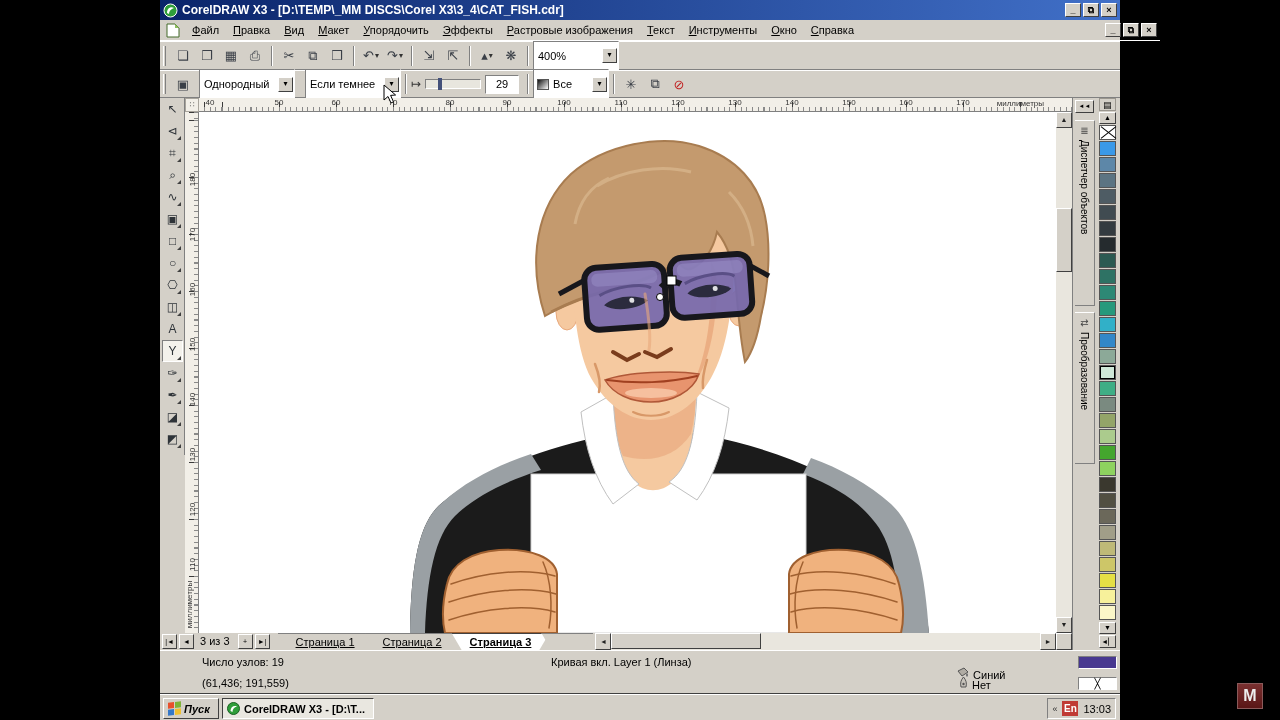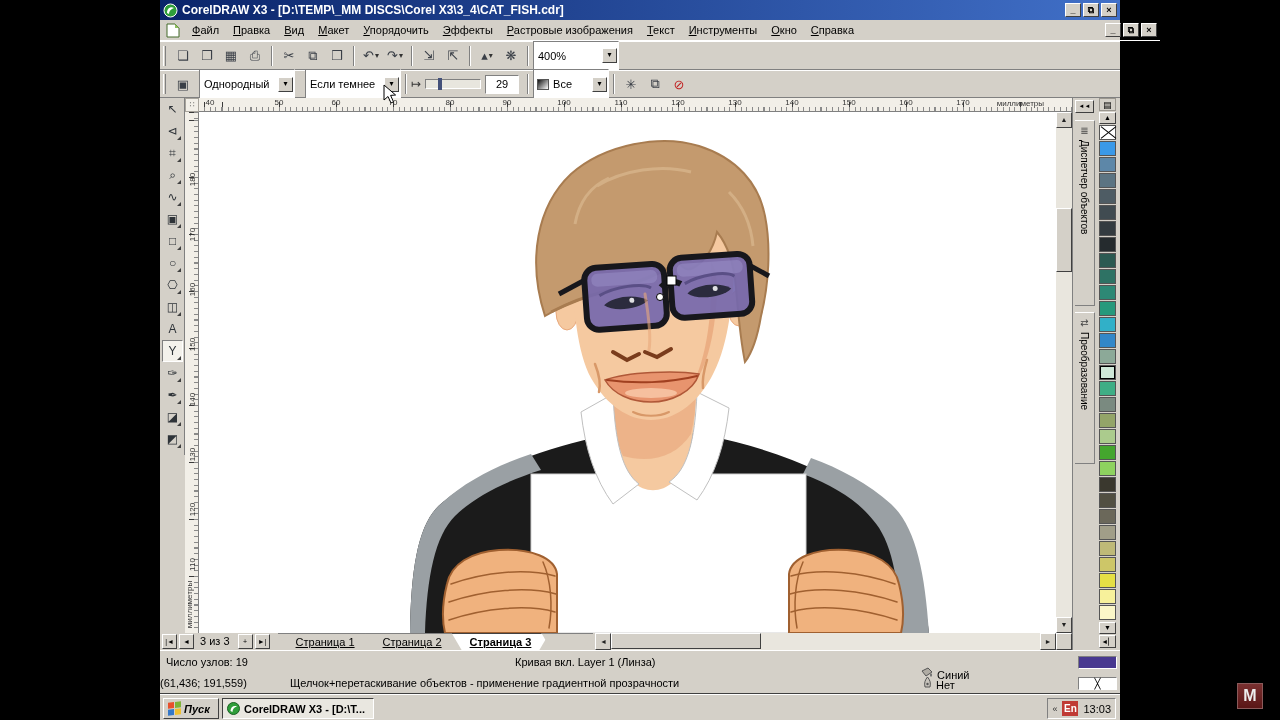--- a/index.html
+++ b/index.html
@@ -121,21 +121,21 @@
   .ptab{height:17px;line-height:16px;padding:0 18px;font-size:11px;white-space:nowrap;
     background:var(--t-chrome);border-top:1px solid #808080;
     clip-path:polygon(0 0,100% 0,calc(100% - 10px) 100%,10px 100%);margin-left:-8px;text-decoration:underline;}
   .ptab.active{background:#fff;font-weight:bold;border-top:1px solid #404040;}
   .ptab.empty{width:52px;padding:0;}
   .hscroll{position:relative;flex:1;background:#e9e6de;margin-left:2px;height:17px;}
   .hthumb{position:absolute;left:16px;top:0;width:150px;height:16px;background:var(--t-chrome);
     border:1px solid;border-color:#fff #404040 #404040 #fff;}
   
   .statusbar{position:absolute;left:0;top:650px;width:960px;height:42px;border-top:1px solid #fff;font-size:11px;}
-  .statusbar .cell{position:absolute;white-space:nowrap;}
+  .statusbar .cell{position:absolute;white-space:nowrap;margin-left:36px;}
   .color-chip{position:absolute;left:918px;width:39px;height:13px;border:1px solid;
     border-color:#808080 #fff #fff #808080;}
   .chip-x{background:#fff;text-align:center;font-size:10px;line-height:11px;}
   
   .taskbar{position:absolute;left:0;top:694px;width:960px;height:26px;background:var(--t-chrome);
     border-top:1px solid #fff;box-shadow:0 -1px 0 #404040;}
   .start-btn{position:absolute;left:3px;top:3px;height:21px;padding:0 8px 0 4px;background:var(--t-chrome);
     border:1px solid;border-color:#fff #404040 #404040 #fff;font-weight:bold;font-size:11px;
     display:flex;align-items:center;gap:3px;font-style:italic;}
   .task-btn{position:absolute;left:62px;top:3px;width:152px;height:21px;background:#e9e7e0;
@@ -545,22 +545,21 @@
       <span class="cell" style="left:6px;top:5px;">Число узлов: 19</span>
       <span class="cell" style="left:355px;top:5px;">Кривая вкл. Layer 1 (Линза)</span>
       <span class="cell" style="left:760px;top:16px;">
         <svg width="14" height="12">
             <path d="M2,4 L8,1 L12,5 L6,9 Z" fill="#b0aca4" stroke="#555"></path>
             <path d="M11,6 q2,2 0,4 q-2,-2 0,-4" fill="#6a6a6a"></path>
           </svg>
         <span>Синий</span>
       </span>
       <span class="color-chip" style="top: 5px; background: rgb(72, 56, 144);"></span>
-      <span class="cell" style="left:0;top:26px;">(61,436; 191,559)</span>
-      <span class="cell" style="left:130px;top:26px;">Щелчок+перетаскивание объектов - применение градиентной прозрачности</span>
+      <span class="cell" style="left:6px;top:26px;">(61,436; 191,559)</span>
       <span class="cell" style="left:762px;top:25px;">
         <svg width="11" height="13">
             <path d="M5.5,1 C8,4 9,7 8,11 L3,11 C2,7 3,4 5.5,1 Z" fill="#c8c4bc" stroke="#555"></path>
             <circle cx="5.5" cy="8" r="1.2" fill="#555"></circle>
           </svg>
         <span>Нет</span>
       </span>
       <span class="color-chip chip-x" style="top:26px;">╳</span>
     </div>
 

